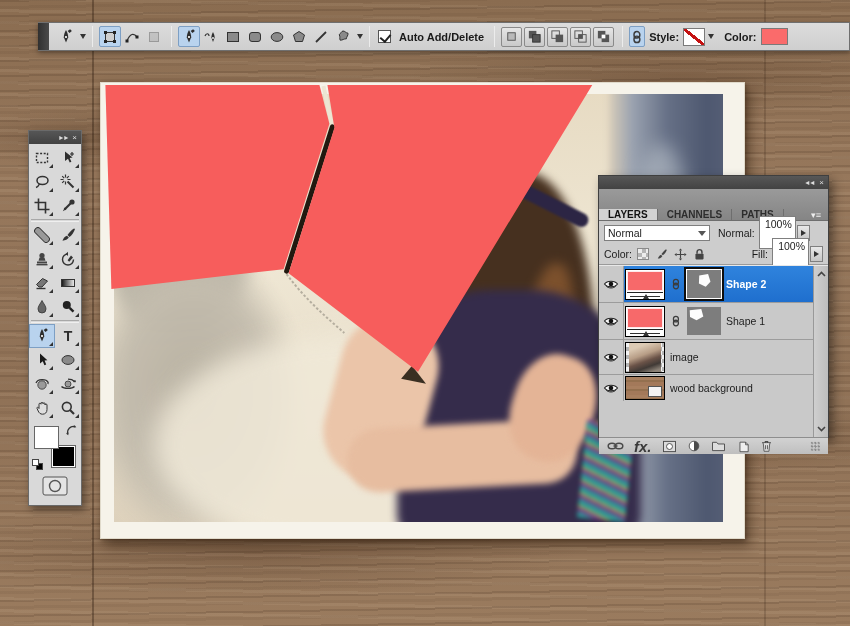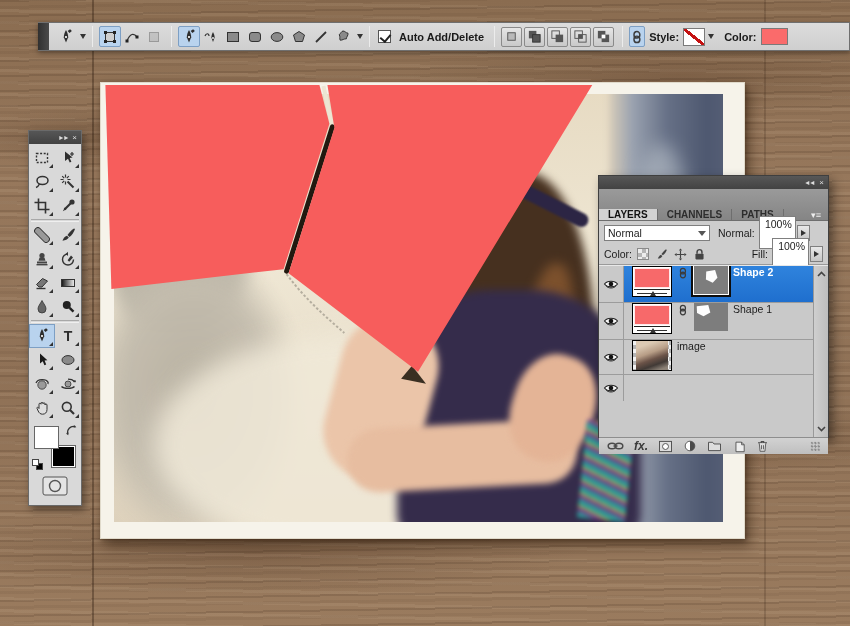--- a/index.html
+++ b/index.html
@@ -114,21 +114,21 @@
   .lp-lockicons{ display:flex; align-items:center; gap:6px; margin-left:5px; }
   .checker{ width:12px; height:12px; border:1px solid #8a8a8a;
     background:conic-gradient(#b5b5b5 25%, #ededed 0 50%, #b5b5b5 0 75%, #ededed 0); background-size:8px 8px; }
   .lp-rows{ position:relative; height:172px; flex:none; background:#c9c9c9; border-top:1px solid #e8e8e8; overflow:hidden; }
   .lp-scroll{ position:absolute; right:0; top:0; bottom:0; width:15px; background:linear-gradient(90deg,#cfcfcf,#bdbdbd); border-left:1px solid #999; }
   .scr-btn{ position:absolute; left:0; right:0; height:14px; display:flex; align-items:center; justify-content:center; }
   .scr-btn.up{ top:1px; } .scr-btn.down{ bottom:1px; }
   .lrow{ display:flex; border-bottom:1px solid #9c9c9c; margin-right:15px; }
   .eyecell{ width:25px; flex:none; border-right:1px solid #9c9c9c; display:flex; align-items:center; justify-content:center; }
   .eyebox-empty{ width:13px; height:13px; border:1px solid #9a9a9a; background:#d4d4d4; box-shadow:inset 1px 1px 2px rgba(0,0,0,.18); }
-  .rowbody{ flex:1; display:flex; align-items:flex-start; gap:5px; padding:0 8px; min-width:0; }
+  .rowbody{ flex:1; display:flex; align-items:center; gap:5px; padding:0 1px; min-width:0; }
   .lrow.selected .rowbody{ background:linear-gradient(180deg,#2f83dd,#1f6fce); }
   .lname{ font-size:10.5px; white-space:nowrap; overflow:hidden; }
   .lrow.selected .lname{ color:#fff; font-weight:bold; }
   .th{ flex:none; border:1px solid #000; background:#fff; }
   .fillth{ width:40px; height:31px; padding:1px; }
   .fillth .red{ height:20px; box-shadow:inset 0 0 0 1px rgba(255,255,255,.85); }
   .sliderstrip{ height:7px; background:#fff; position:relative; border-top:1px solid #222; margin-top:1px; }
   .sliderstrip .bar{ position:absolute; left:3px; right:3px; top:3px; height:1px; background:#333; }
   .sliderstrip .tri{ position:absolute; left:45%; top:1px; width:0; height:0; border-left:3px solid transparent; border-right:3px solid transparent; border-bottom:5px solid #333; }
   .sliderstrip .knob{ position:absolute; left:45%; top:1px; width:4px; height:5px; background:#555; border:1px solid #222; }
@@ -143,21 +143,21 @@
   .photoTh .pic{ position:absolute; left:3px; right:3px; top:0; bottom:0;
     background:linear-gradient(160deg,#dccab4 18%,#b79d86 42%,#6b5348 60%,#413a36 76%,#8c8277 92%); }
   .adjth{ width:40px; height:31px; padding:1px; }
   .adjth .xsq{ height:20px; background:conic-gradient(from 45deg, #bdbdbd 0 25%, #141414 0 50%, #8f8f8f 0 75%, #fbfbfb 0); border:1px solid #333; }
   .woodth{ width:40px; height:24px; position:relative;
     background:repeating-linear-gradient(180deg,#a87f5f 0 3px,#94704f 3px 5px,#a3795a 5px 9px); }
   .woodth:after{ content:""; position:absolute; right:2px; bottom:2px; width:12px; height:9px; background:#f4f4f4; border:1px solid #555; }
   .linkic{ flex:none; }
   .lp-bottom{ height:17px; flex:none; margin-top:auto; background:linear-gradient(180deg,#d2d2d2,#bfbfbf); border-top:1px solid #8e8e8e;
     display:flex; align-items:center; gap:10px; padding:0 8px; }
-  .fxlabel{ font-size:12px; font-weight:bold; font-style:italic; color:#3a3a3a; }
+  .fxlabel{ font-size:15px; font-weight:bold; font-style:italic; color:#3a3a3a; }
   .gripdots{ margin-left:auto; width:10px; height:10px;
     background:radial-gradient(circle at 2px 2px,#8b8b8b 1px,rgba(0,0,0,0) 1.2px); background-size:3.4px 3.4px; }
   svg{ display:block; }
 </style>
 </head>
 <body>
 
 <svg width="0" height="0" style="position:absolute">
   <defs>
     <linearGradient id="lg-grad" x1="0" y1="0" x2="1" y2="0">
@@ -611,20 +611,24 @@
         </div>
       </div>
 
 
       <div class="lrow" style="height:26px; border-bottom:none">
         <div class="eyecell">
           <svg width="16" height="12" viewBox="0 0 16 12">
               <use href="#i-eye"></use>
             </svg>
         </div>
+        <div class="rowbody">
+          <div class="th woodth"></div>
+          <span class="lname">wood background</span>
+        </div>
       </div>
 
       <div class="lp-scroll">
         <div class="scr-btn up">
           <svg width="9" height="6" viewBox="0 0 9 6">
               <path d="M1 5 L4.5 1.5 L8 5" fill="none" stroke="#444" stroke-width="1.6"></path>
             </svg>
         </div>
         <div class="scr-btn down">
           <svg width="9" height="6" viewBox="0 0 9 6">

